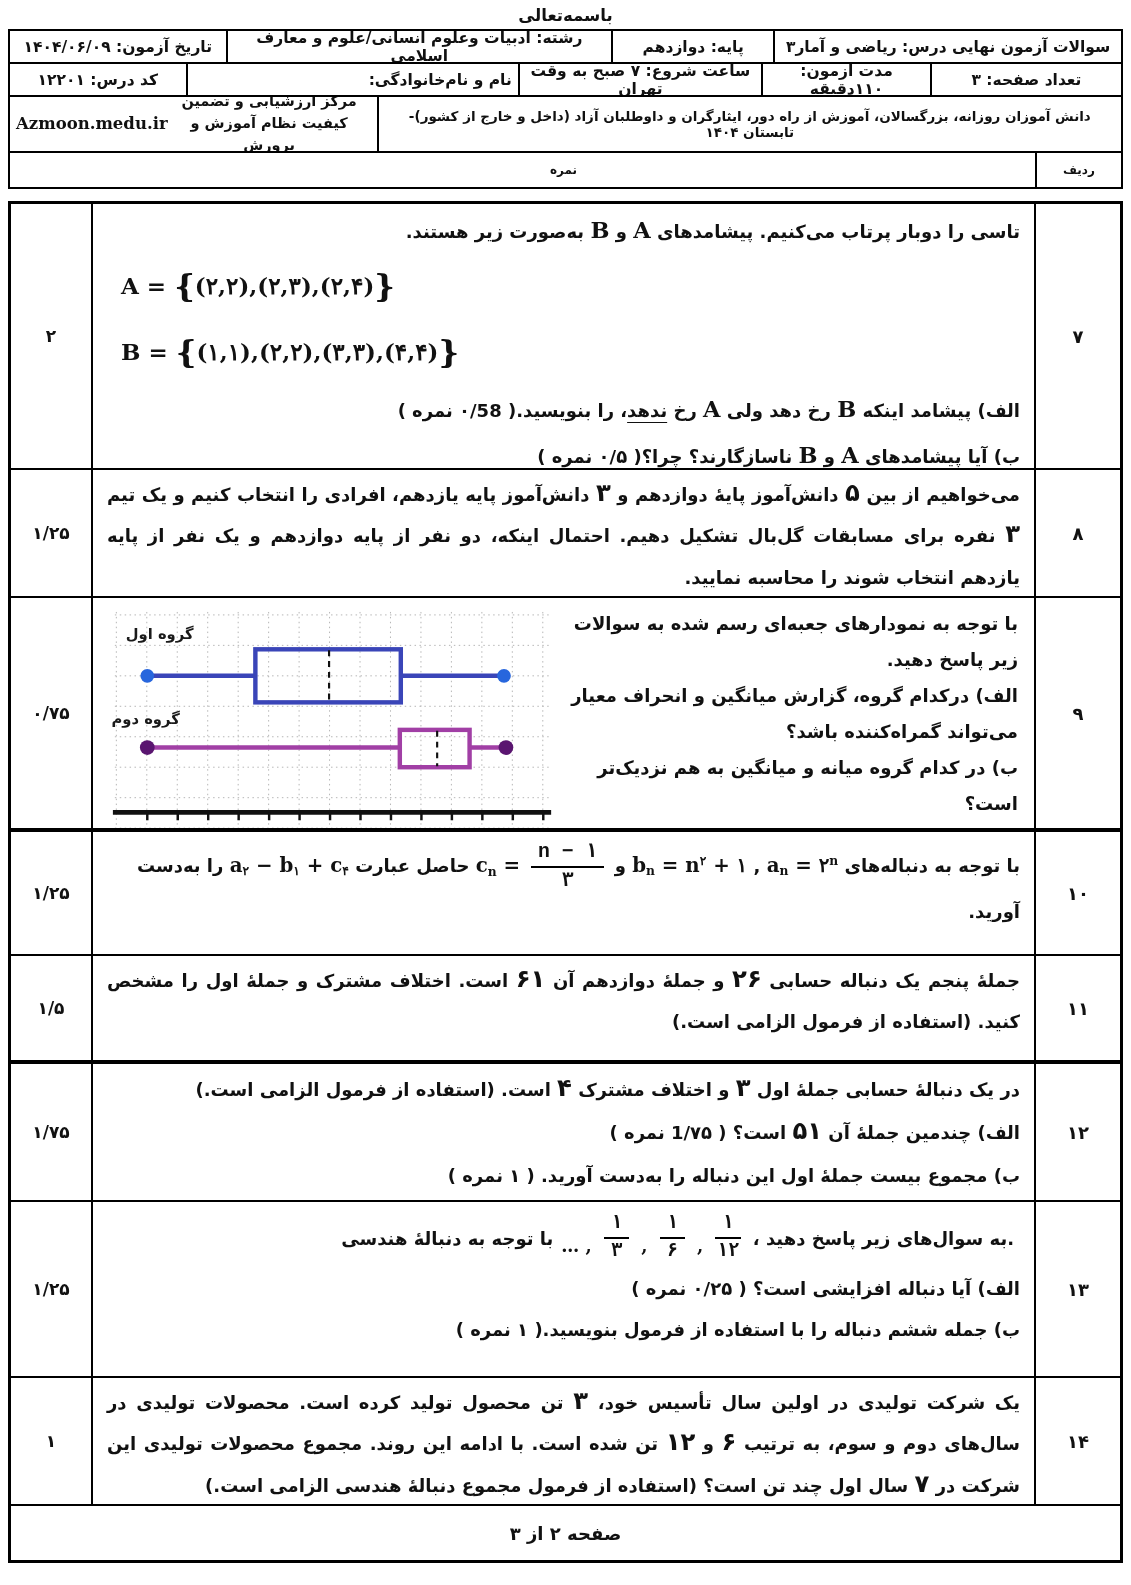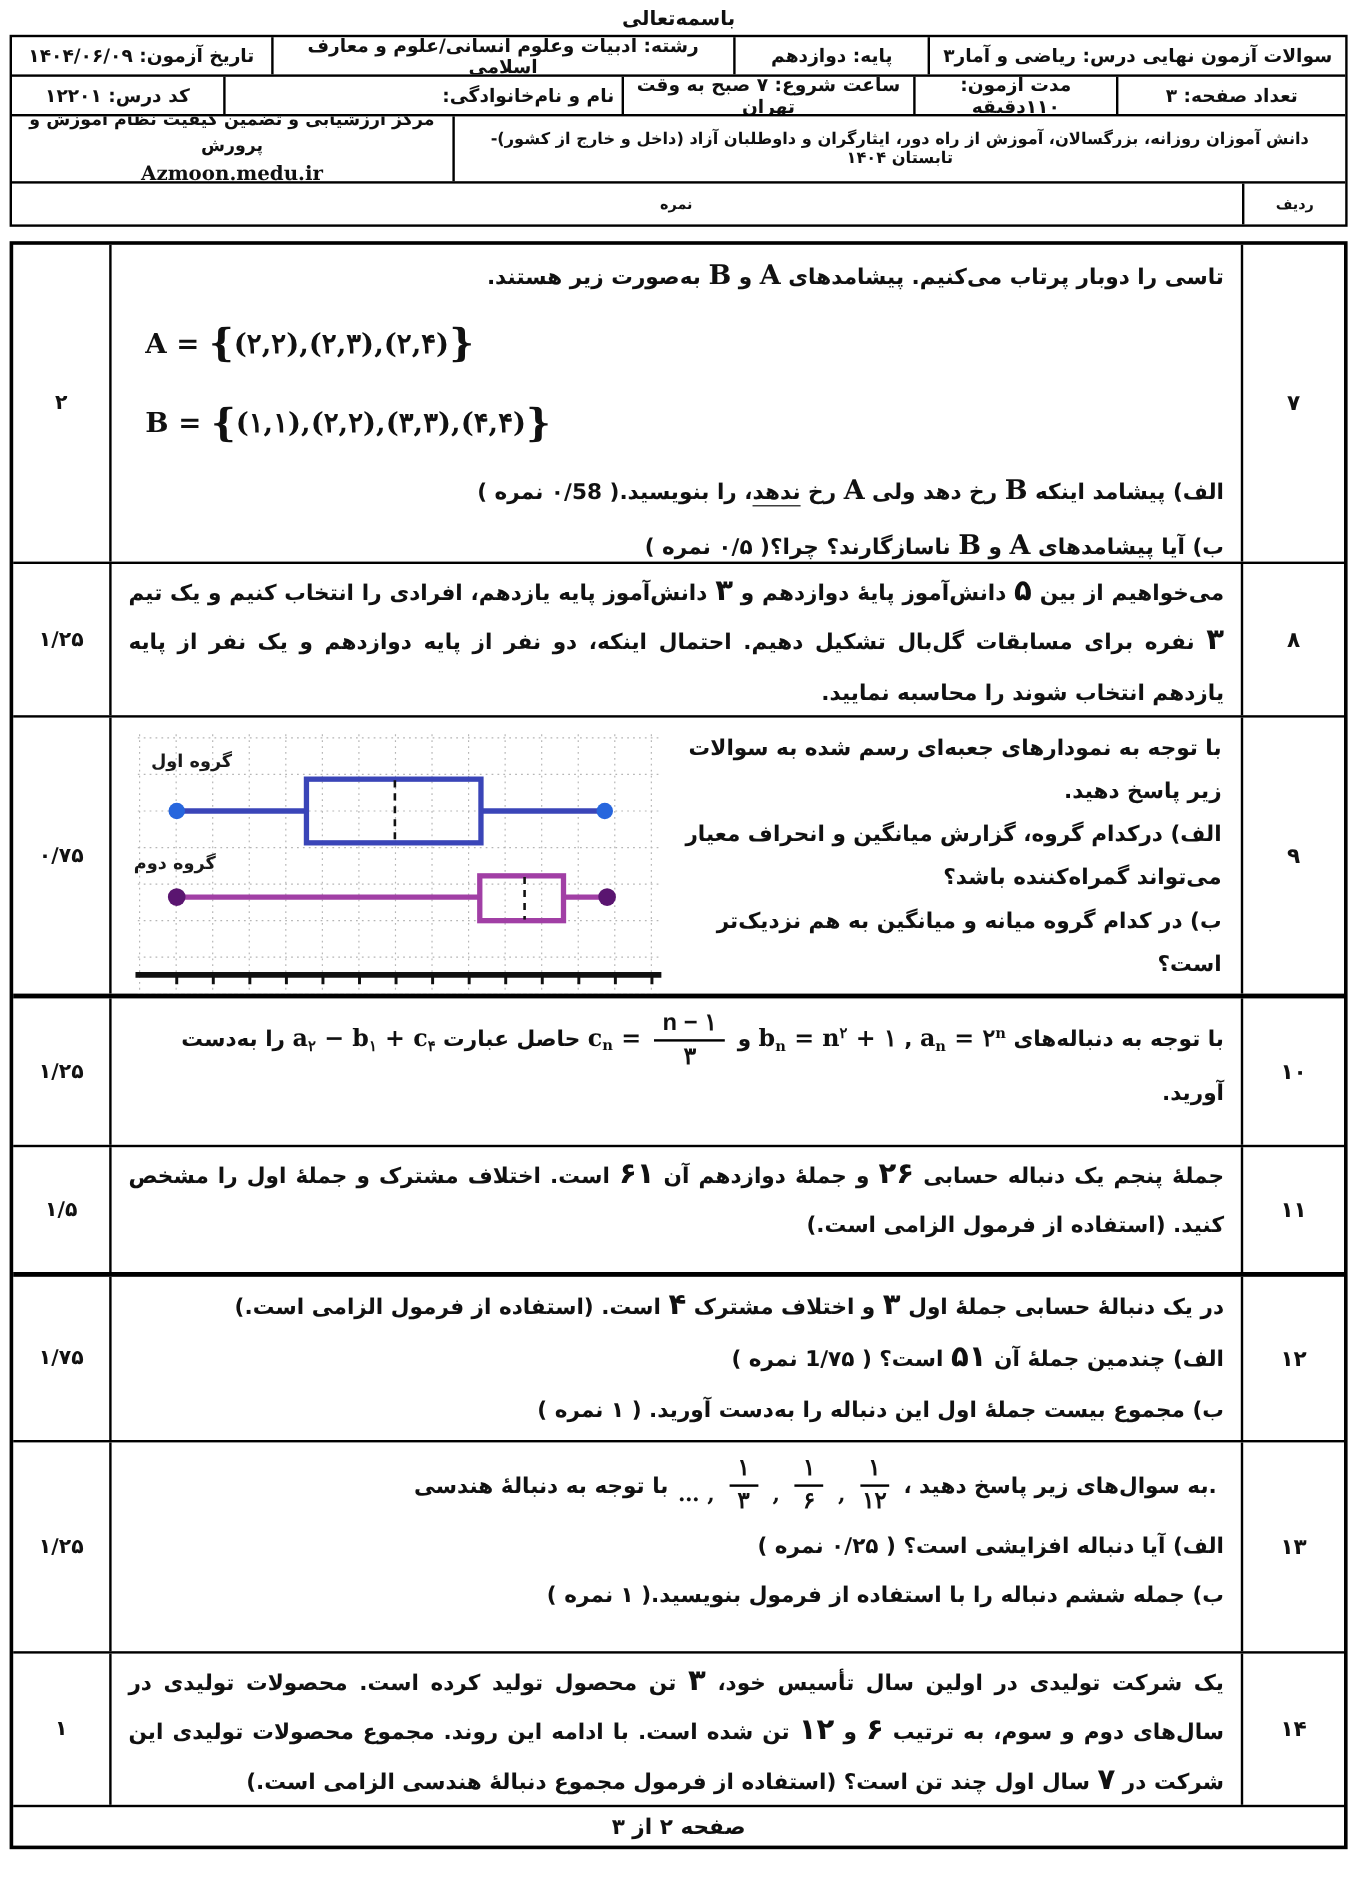--- a/index.html
+++ b/index.html
@@ -21,42 +21,42 @@
     border-left: 2px solid #000;
     display: flex; align-items: center; justify-content: center;
     text-align: center; font-size: 15.5px; padding: 2px 6px; overflow: hidden;
   }
   .h-cell:last-child { border-left: none; }
   .h-row1 { grid-template-columns: 31.3% 14.6% 34.7% 19.4%; height: 31px; }
   .h-row2 { grid-template-columns: 17.2% 15.2% 21.9% 29.9% 15.8%; height: 33px; }
   .h-row2 .name-cell { justify-content: flex-start; padding-right: 6px; }
   .h-row3 { grid-template-columns: 67% 33%; height: 56px; }
   .h-row3 .students { font-size: 13.5px; }
-  .center-box { flex-direction: column; line-height: 1.5; font-size: 14.5px; }
+  .center-box { flex-direction: row; line-height: 1.5; font-size: 14.5px; }
   .center-url { font-family: "DejaVu Serif", serif; font-size: 16.5px; }
   .h-row4 { grid-template-columns: 86px 1fr 82px; height: 36px; }
   .h-row4 .h-cell { font-size: 12px; }
 
   
   .qtable { border: 3px solid #000; margin-top: 12px; }
   .q-row {
     display: grid; direction: rtl;
     grid-template-columns: 86px 1fr 82px;
     border-top: 2px solid #000;
   }
   .q-row:first-child { border-top: none; }
   .q-row.thick { border-top-width: 4.5px; }
   .q-num  { border-left: 2.5px solid #000; display: flex; align-items: center; justify-content: center; font-size: 18px; }
   .q-score{ border-right: 2.5px solid #000; display: flex; align-items: center; justify-content: center; font-size: 17px; }
   .q-body { padding: 4px 14px; font-size: 18px; overflow: hidden; }
 
   .row-q7 { height: 264px; } .row-q8 { height: 128px; } .row-q9 { height: 232px; }
   .row-q10{ height: 126px; } .row-q11{ height: 106px; } .row-q12{ height: 140px; }
   .row-q13{ height: 176px; } .row-q14{ height: 128px; }
-  .row-footer { grid-template-columns: 1fr; height: 34px; }
+  .row-footer { grid-template-columns: 1fr; height: 56px; }
   .footer-cell { display: flex; align-items: center; justify-content: center; font-size: 18px; }
 
   .line-r { direction: rtl; text-align: right; line-height: 2.0; }
   .just   { direction: rtl; text-align: justify; line-height: 2.3; }
   .sub    { direction: rtl; text-align: right; line-height: 2.1; padding-left: 4px; }
 
   
   .run-fa {}
   .run-fa-u { text-decoration: underline; text-underline-offset: 5px; }
   .run-num { font-size: 1.35em; line-height: 1; }
@@ -64,21 +64,21 @@
     font-family: "DejaVu Serif", serif; font-weight: bold;
     direction: ltr; unicode-bidi: isolate;
   }
   .run-mathbig { font-size: 1.25em; }
   .run-brace { font-size: 1.4em; vertical-align: -0.1em; }
   .run-mg { display: inline-block; font-size: 1.1em; }
   .run-msub { font-size: 0.62em; vertical-align: -0.28em; }
   .run-msup { font-size: 0.62em; vertical-align: 0.55em; }
   .run-frac { display: inline-flex; flex-direction: column; align-items: center;
               vertical-align: middle; line-height: 1.25; margin: 0 4px;
-              font-family: Liberation Sans, sans-serif; font-weight: bold; }
+              font-family: Liberation Mono, monospace; font-weight: bold; }
   .run-frac .fnum { border-bottom: 2px solid #000; padding: 0 7px 1px; }
   .run-frac .fden { padding-top: 1px; }
 
   
   .eq { direction: ltr; text-align: left; padding: 5px 0 5px 14px; font-size: 23px; line-height: 1.75; }
   .q7-sub { line-height: 2.05; padding-left: 30px; }
 
   
   .q9-wrap { display: flex; direction: rtl; gap: 14px; padding: 4px 2px; }
   .q9-text { width: 452px; line-height: 2.0; font-size: 18px; direction: rtl; text-align: right; }

